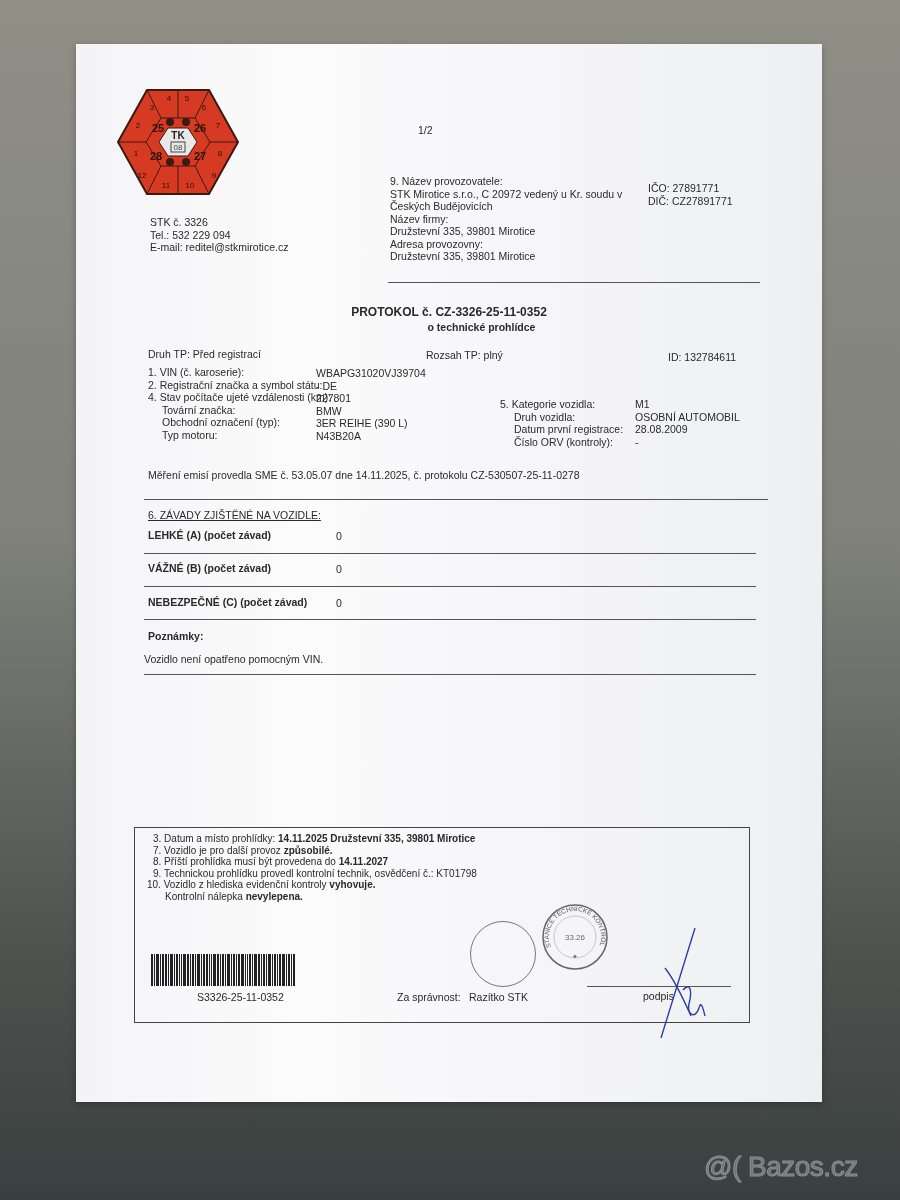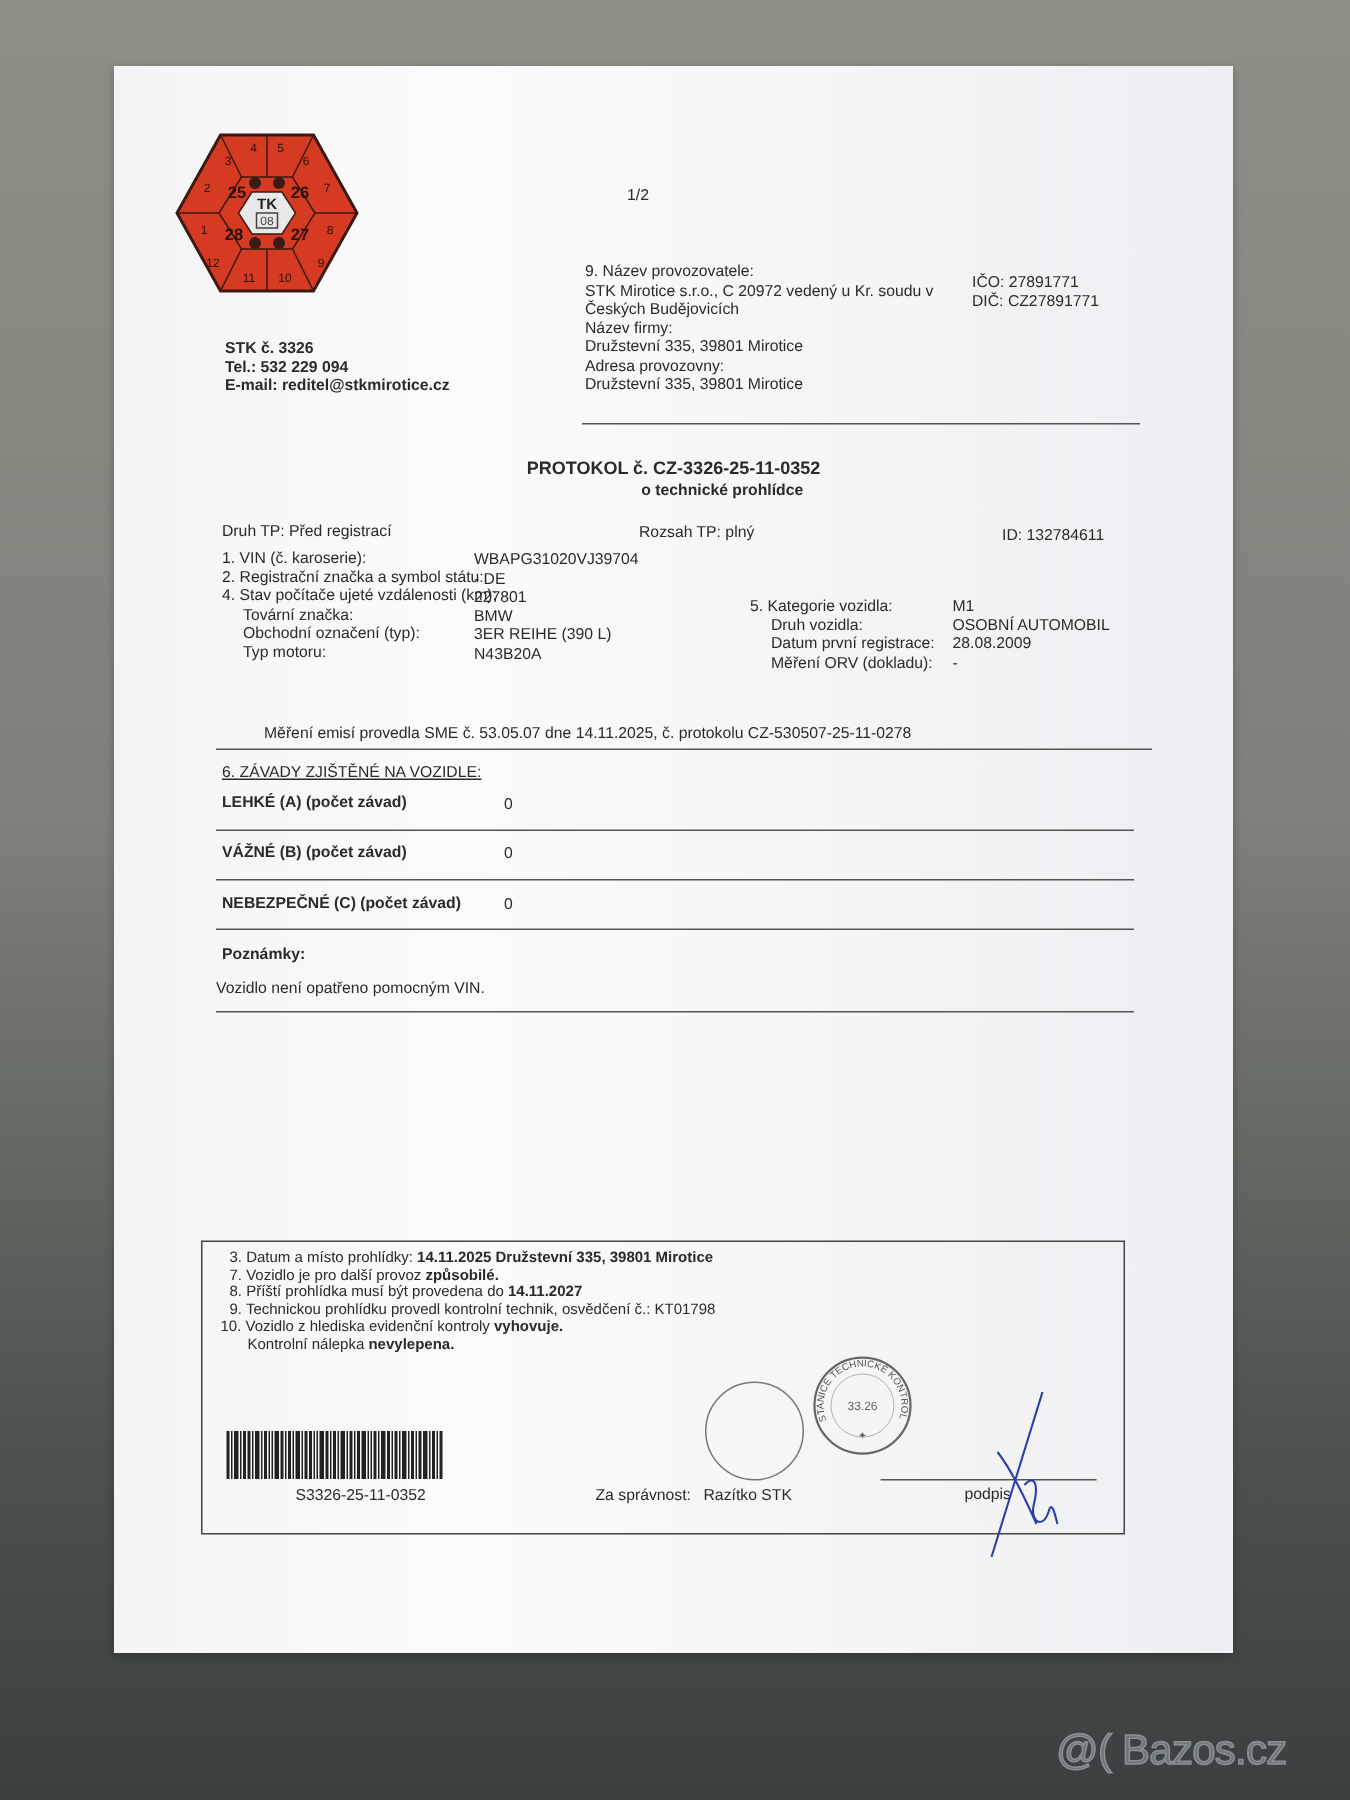--- a/index.html
+++ b/index.html
@@ -13,38 +13,38 @@
     background: linear-gradient(90deg, #f4f4f6 0%, #fbfbfc 30%, #f6f6f8 60%, #eeeff2 100%);
     box-shadow: 0 2px 6px rgba(0,0,0,0.25);
   }
   .t { position: absolute; font-size: 10.5px; line-height: 12.5px; white-space: nowrap; }
   .b { font-weight: bold; }
   .hr { position: absolute; height: 1px; background: #555; }
 
   
   .sticker { position: absolute; left: 40px; top: 44px; width: 124px; height: 108px; }
 
-  .header-contact { left: 74px; top: 182px; font-weight: bold; }
+  .header-contact { left: 74px; top: 172px; }
   .page-num { left: 342px; top: 80px; }
   .operator { left: 314px; top: 131px; }
   .ids { left: 572px; top: 138px; }
 
   .title { left: 0; width: 746px; top: 262px; text-align: center; font-size: 12px; font-weight: bold; }
   .subtitle { left: 0; width: 811px; top: 277px; text-align: center; font-size: 10.5px; font-weight: bold; }
 
   .druh { left: 72px; top: 304px; }
   .rozsah { left: 350px; top: 305px; }
   .idnum { left: 592px; top: 307px; }
 
   .vlabels { left: 72px; top: 322px; }
   .vvalues { left: 240px; top: 323px; }
   .klabels { left: 424px; top: 354px; }
   .kvalues { left: 559px; top: 354px; }
 
-  .emise { left: 72px; top: 439px; margin-left: 28px; }
+  .emise { left: 72px; top: 425px; }
   .section6 { left: 72px; top: 465px; text-decoration: underline; }
 
   .defect-label { left: 72px; font-weight: bold; }
   .defect-val { left: 260px; }
 
   .pozn { left: 72px; top: 586px; font-weight: bold; }
   .pozn-text { left: 68px; top: 609px; }
 
   .box {
     position: absolute; left: 58px; top: 783px; width: 614px; height: 194px;
@@ -160,21 +160,21 @@
     <div>227801</div>
     <div>BMW</div>
     <div>3ER REIHE (390 L)</div>
     <div>N43B20A</div>
   </div>
 
   <div class="t klabels">
     <div>5. Kategorie vozidla:</div>
     <div style="padding-left:14px">    Druh vozidla:</div>
     <div style="padding-left:14px">    Datum první registrace:</div>
-    <div style="padding-left:14px">    Měření ORV (dokladu):</div>
+    <div style="padding-left:14px">    Číslo ORV (kontroly):</div>
   </div>
   <div class="t kvalues">
     <div>M1</div>
     <div>OSOBNÍ AUTOMOBIL</div>
     <div>28.08.2009</div>
     <div>-</div>
   </div>
 
   <div class="t emise">Měření emisí provedla SME č. 53.05.07 dne 14.11.2025, č. protokolu CZ-530507-25-11-0278</div>
   <div class="hr" style="left:68px; top:455px; width:624px;"></div>

